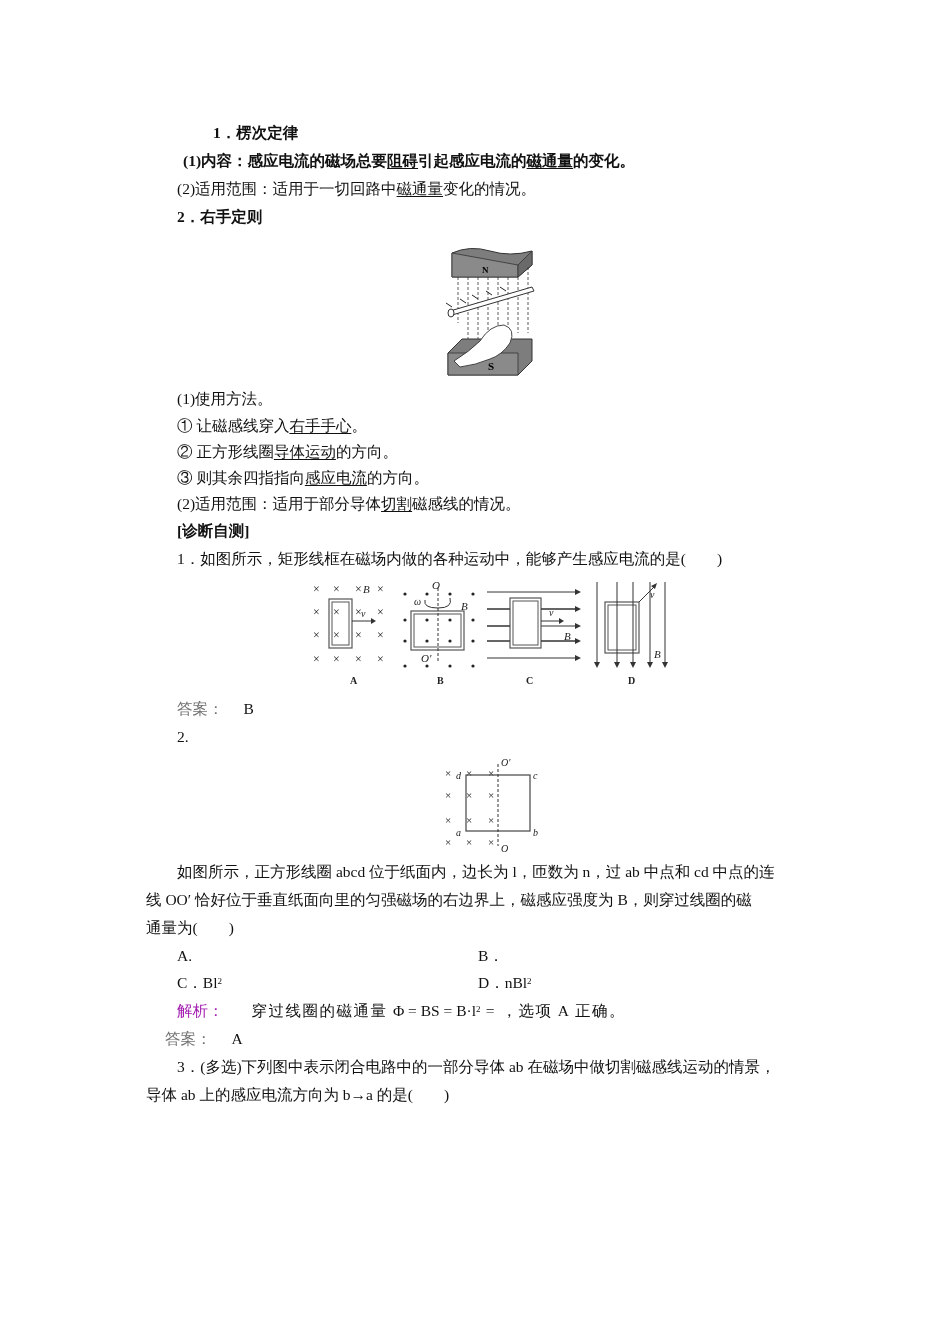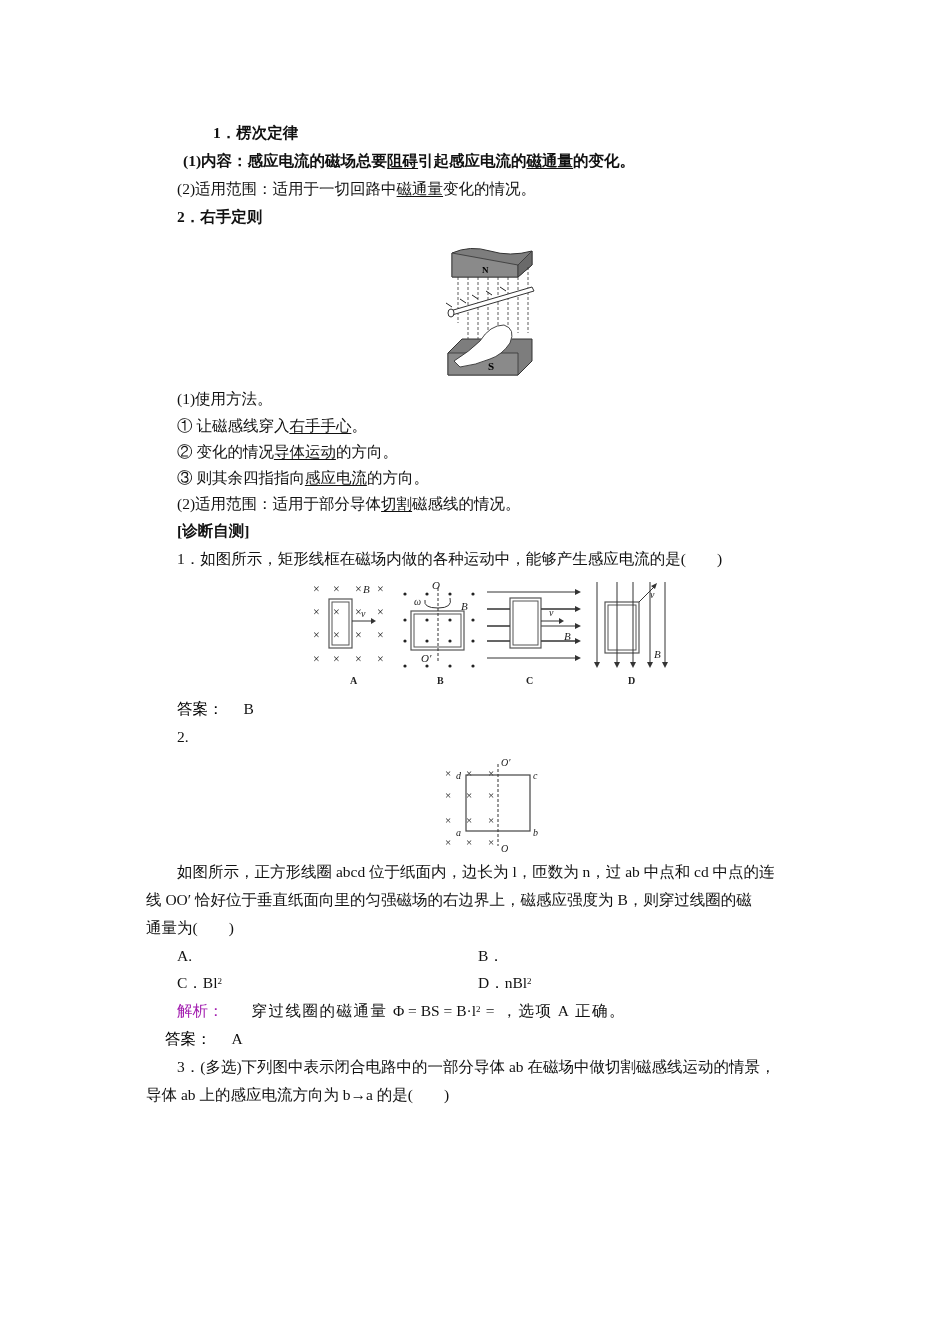--- a/index.html
+++ b/index.html
@@ -1,21 +1,21 @@
 <!DOCTYPE html>
 <html><head>
 <meta charset="utf-8">
 <style>
   html, body { margin:0; padding:0; background:#ffffff; }
   body { width:950px; height:1344px; position:relative; overflow:hidden;
          font-family:"Liberation Serif","DejaVu Serif",serif; color:#111; font-size:15.5px; }
   .line { position:absolute; white-space:nowrap; line-height:20px; }
   .bold { font-weight:bold; }
   .u { text-decoration:underline; text-underline-offset:2px; }
-  .red { color:#000000; }
+  .red { color:#737373; }
   .blue { color:#a21caf; }
   .it { }
   sup { font-size:9px; vertical-align:top; position:relative; top:-2px; }
   .fig { position:absolute; }
   svg text { font-family:"Liberation Serif","DejaVu Serif",serif; }
 </style>
 </head>
 <body>
 
 <div class="line bold" style="left:177px;top:123px;margin-left:36px;">1．楞次定律</div>
@@ -60,21 +60,21 @@
 
   <path d="M14 118 Q30 108 40 98 Q50 82 64 82 Q76 86 70 100 Q62 112 50 116 Q36 122 20 124 Z" fill="#fff" stroke="#333" stroke-width="0.9"></path>
   <text x="48" y="127" font-size="11" font-weight="bold">S</text>
 </svg>
 
 <div class="line" style="left:177px;top:389px;">(1)使用方法。</div>
 <div class="line" style="left:177px;top:416px;">
   <span>① 让磁感线穿入</span><span class="u">右手手心</span><span>。</span>
 </div>
 <div class="line" style="left:177px;top:442px;">
-  <span>② 变化的情况</span><span class="u">导体运动</span><span>的方向。</span>
+  <span>② 正方形线圈</span><span class="u">导体运动</span><span>的方向。</span>
 </div>
 <div class="line" style="left:177px;top:468px;">
   <span>③ 则其余四指指向</span><span class="u">感应电流</span><span>的方向。</span>
 </div>
 <div class="line" style="left:177px;top:494px;">
   <span>(2)适用范围：适用于部分导体</span><span class="u">切割</span><span>磁感线的情况。</span>
 </div>
 <div class="line bold" style="left:177px;top:521px;">[诊断自测]</div>
 <div class="line" style="left:177px;top:549px;">1．如图所示，矩形线框在磁场内做的各种运动中，能够产生感应电流的是(　　)</div>
 

